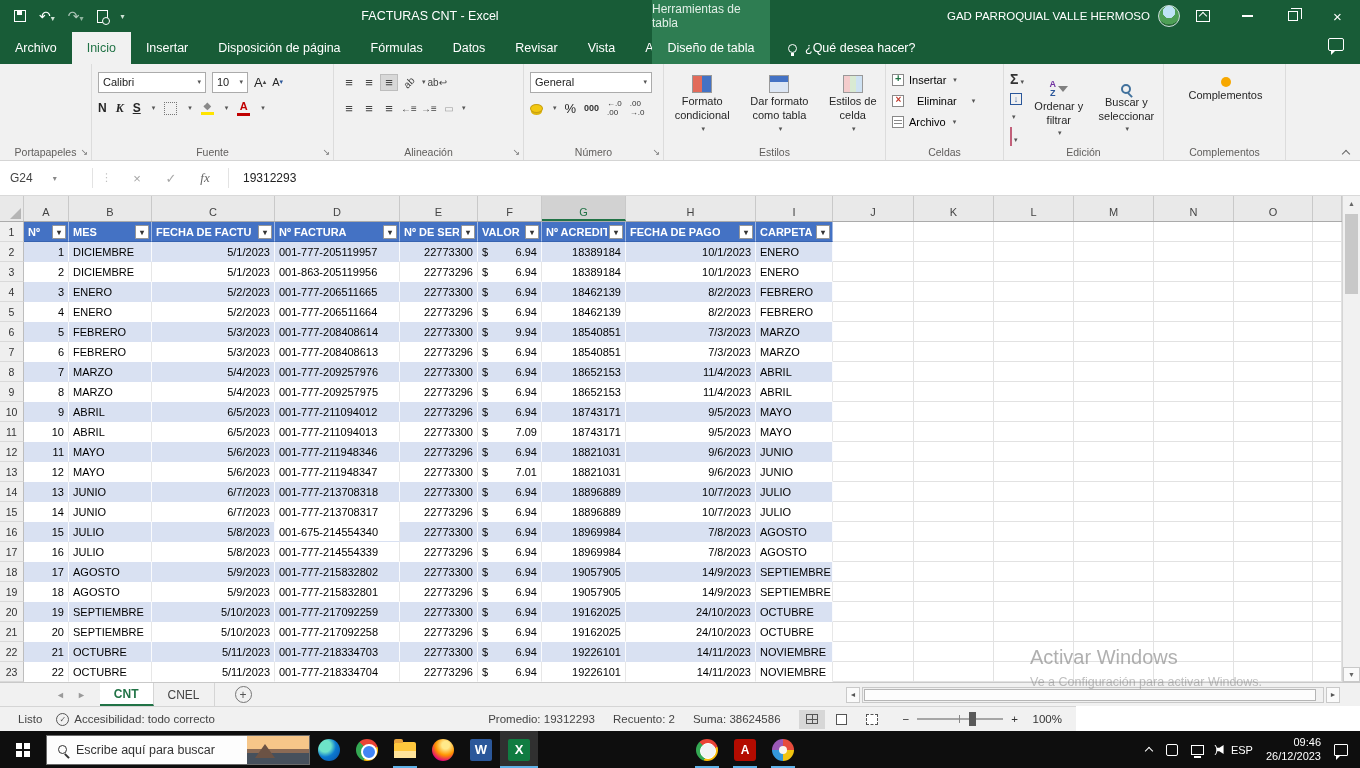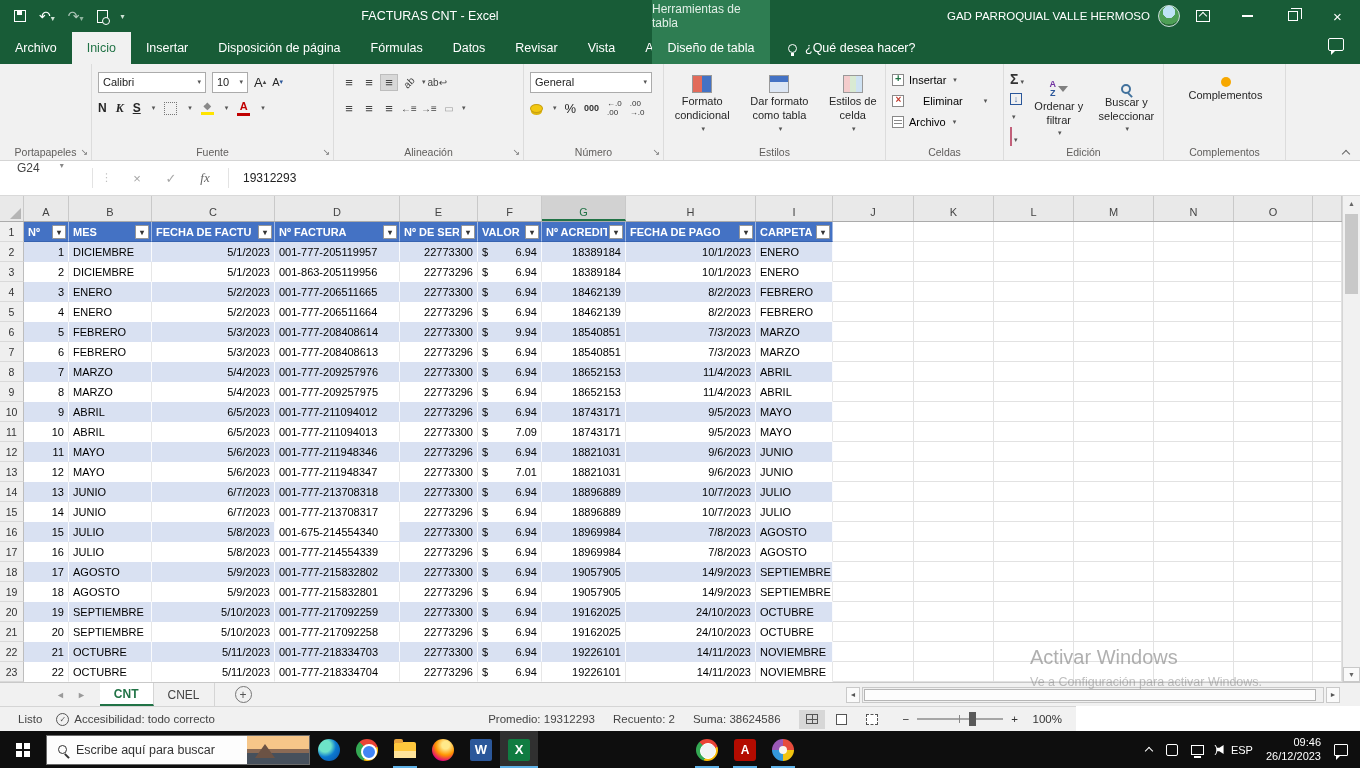--- a/index.html
+++ b/index.html
@@ -113,21 +113,21 @@
   .magni::after { content:""; position:absolute; right:-4px; bottom:-4px; width:6px; height:2px;
     background:#41719C; transform:rotate(45deg); }
   .orangedot { width:10px; height:10px; border-radius:50%; background:#F7A800; }
   .ribcollapse { position:absolute; right:10px; bottom:4px; width:8px; height:8px; }
   .ribcollapse::after { content:""; position:absolute; left:1px; top:3px; width:5px; height:5px;
     border-left:1.4px solid #666; border-top:1.4px solid #666; transform:rotate(45deg); }
 
   
   .fbar { position:absolute; top:161px; left:0; width:1360px; height:35px; background:#FFF;
     border-bottom:1px solid #D9D9D9; display:flex; align-items:center; font-size:12px; color:#444; }
-  .namebox { width:92px; height:100%; display:flex; align-items:flex-start; padding-left:17px; gap:20px; }
+  .namebox { width:92px; height:100%; display:flex; align-items:center; padding-left:10px; gap:20px; }
   .nb-caret { font-size:8px; color:#888; }
   .vdots { color:#C0C0C0; font-size:11px; padding:0 8px; border-left:1px solid #E3E3E3; height:60%;
     display:flex; align-items:center; }
   .fb-ic { width:34px; text-align:center; color:#A6A6A6; font-size:13px; }
   .fb-fx { font-style:italic; font-family:"Liberation Serif",serif; color:#666; }
   .fb-sep { width:1px; height:60%; background:#E3E3E3; margin:0 6px; }
   .fb-val { padding-left:8px; color:#222; font-size:12px; }
 
   
   .colheads { position:absolute; top:196px; left:0; width:1342px; height:26px; display:flex;
@@ -424,21 +424,21 @@
     </div>
     <div class="rgl">Estilos</div>
   </div>
 
   <div class="rgroup" style="width:118px">
     <div class="rrow" style="height:21px; gap:5px">
       <span class="cellic green"></span>
       <span style="font-size:11px">Insertar</span>
         <span class="caret">▾</span>
     </div>
-    <div class="rrow" style="height:21px; gap:19px">
+    <div class="rrow" style="height:21px; gap:13px">
       <span class="cellic red"></span>
       <span style="font-size:11px">Eliminar</span>
         <span class="caret">▾</span>
     </div>
     <div class="rrow" style="height:21px; gap:5px">
       <span class="cellic gray"></span>
       <span style="font-size:11px">Archivo</span>
         <span class="caret">▾</span>
     </div>
     <div class="rgl">Celdas</div>

